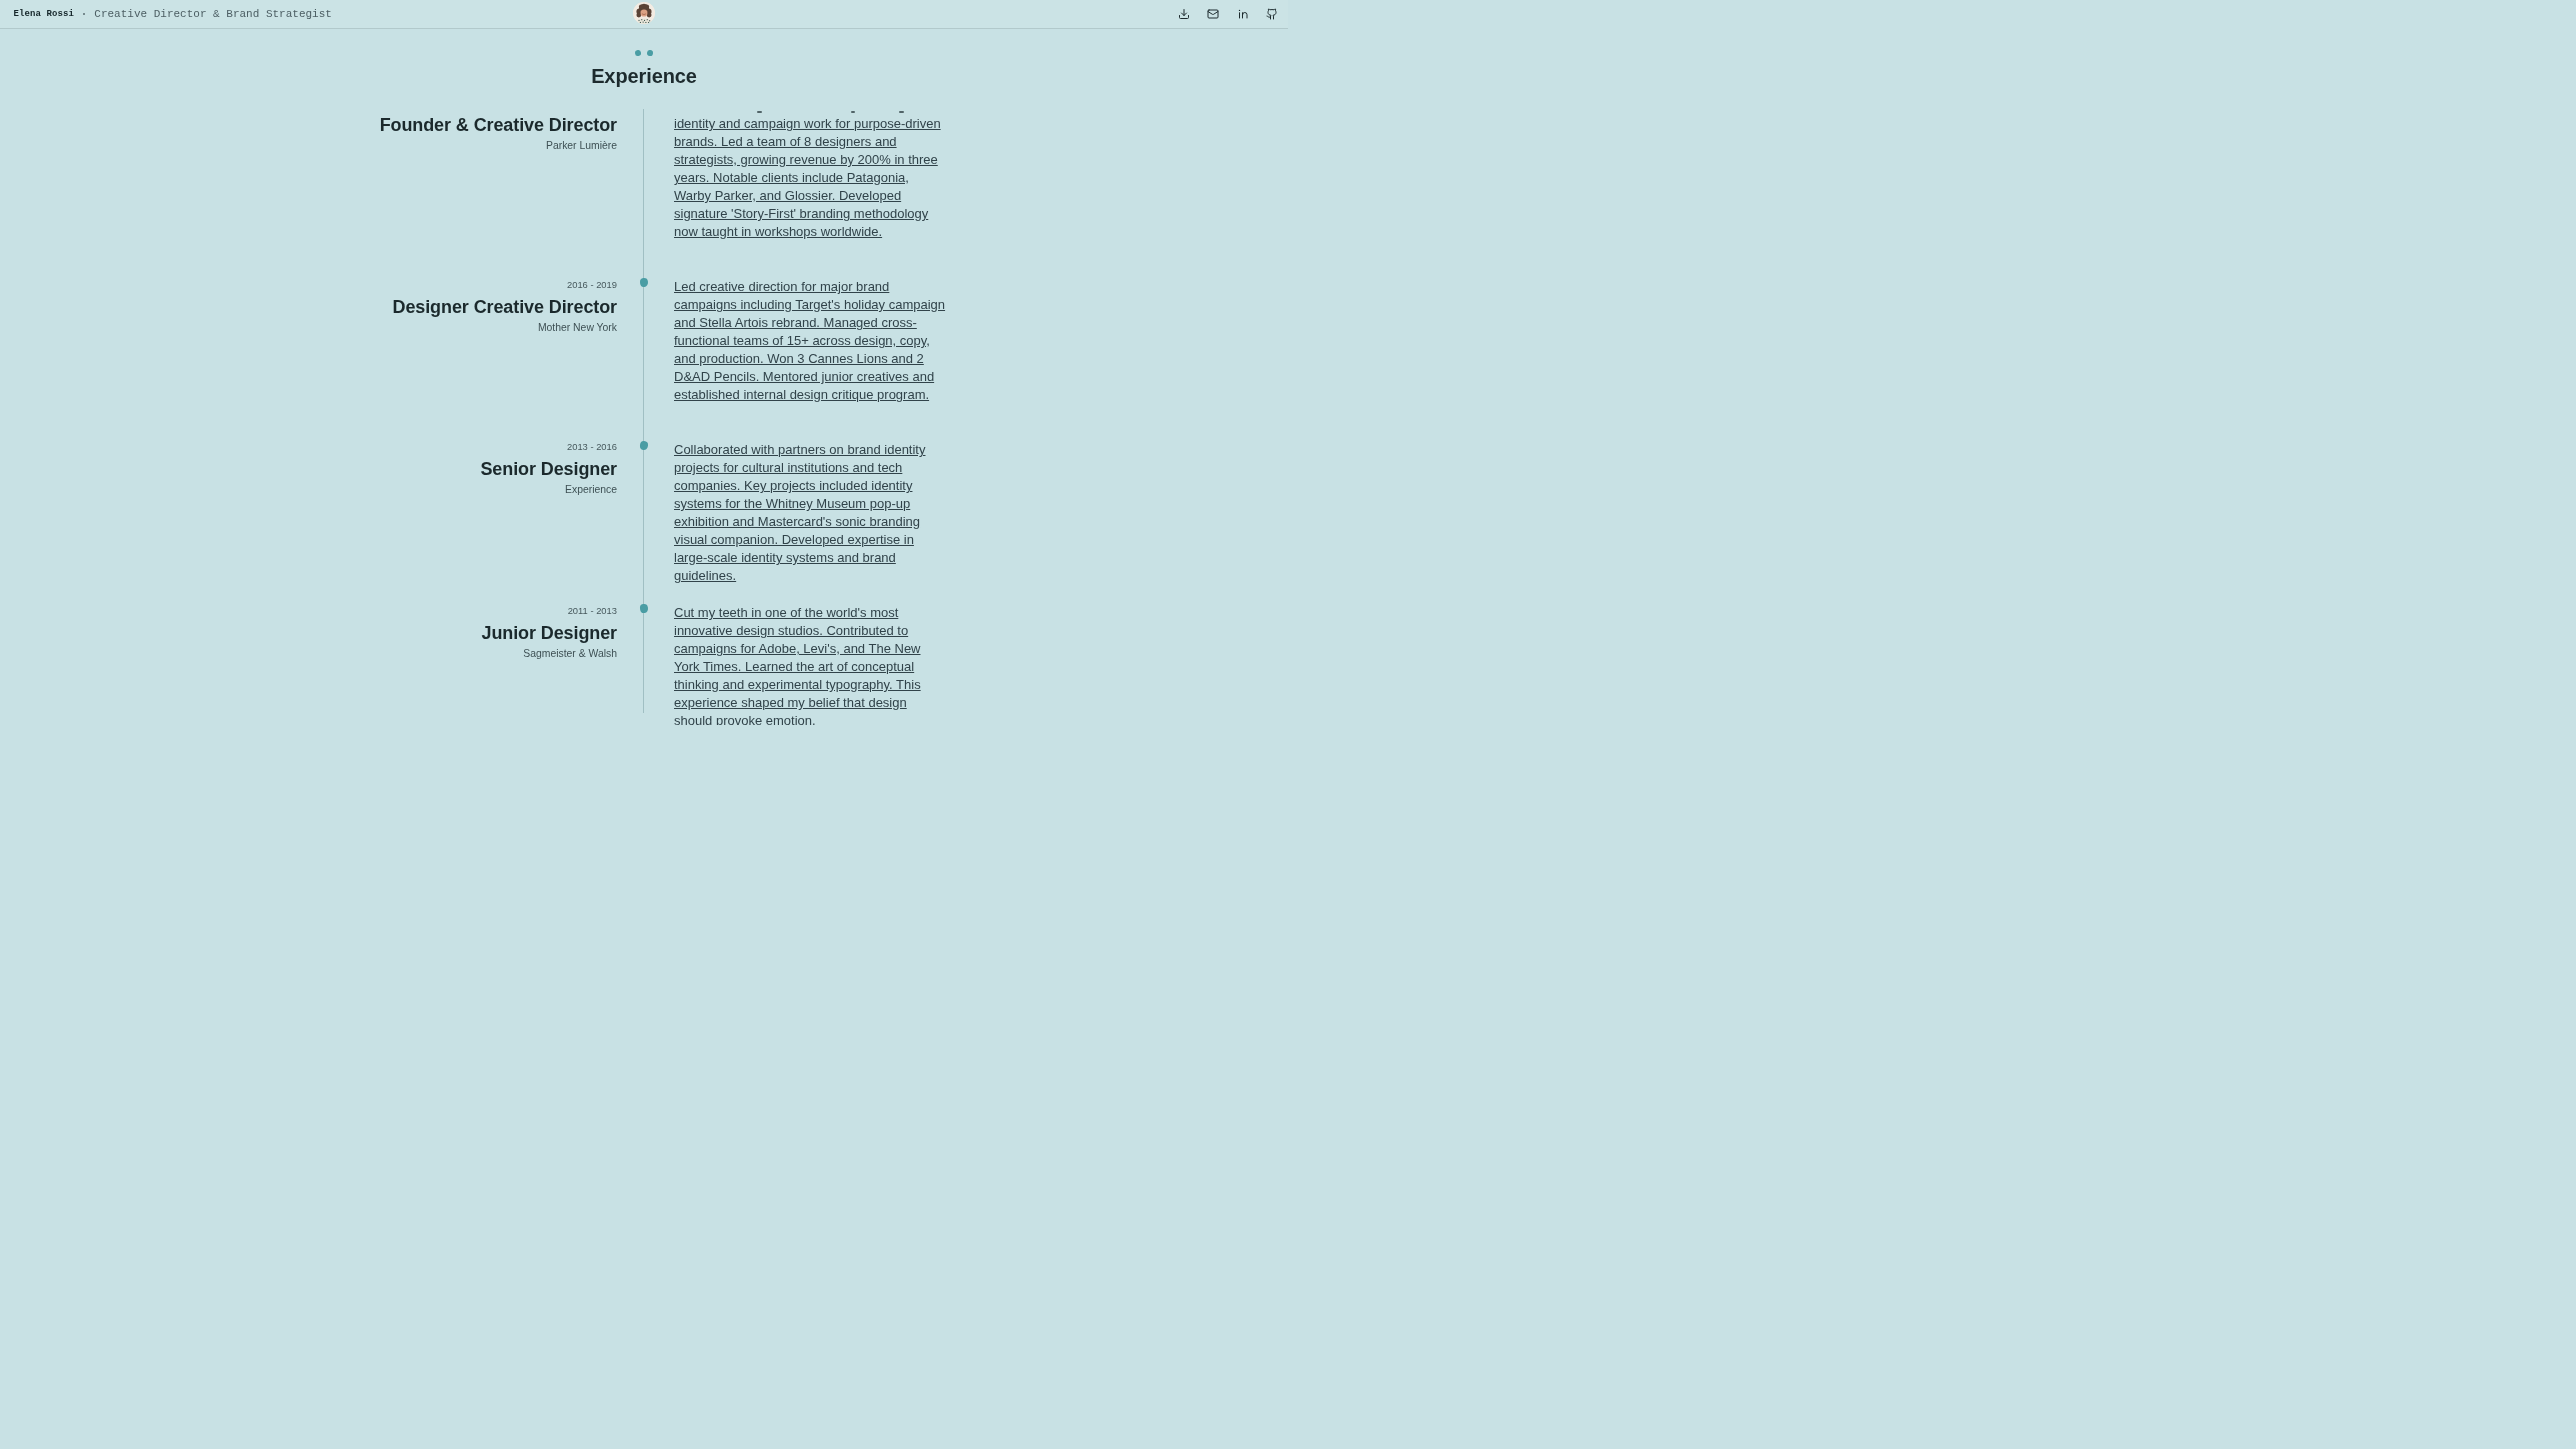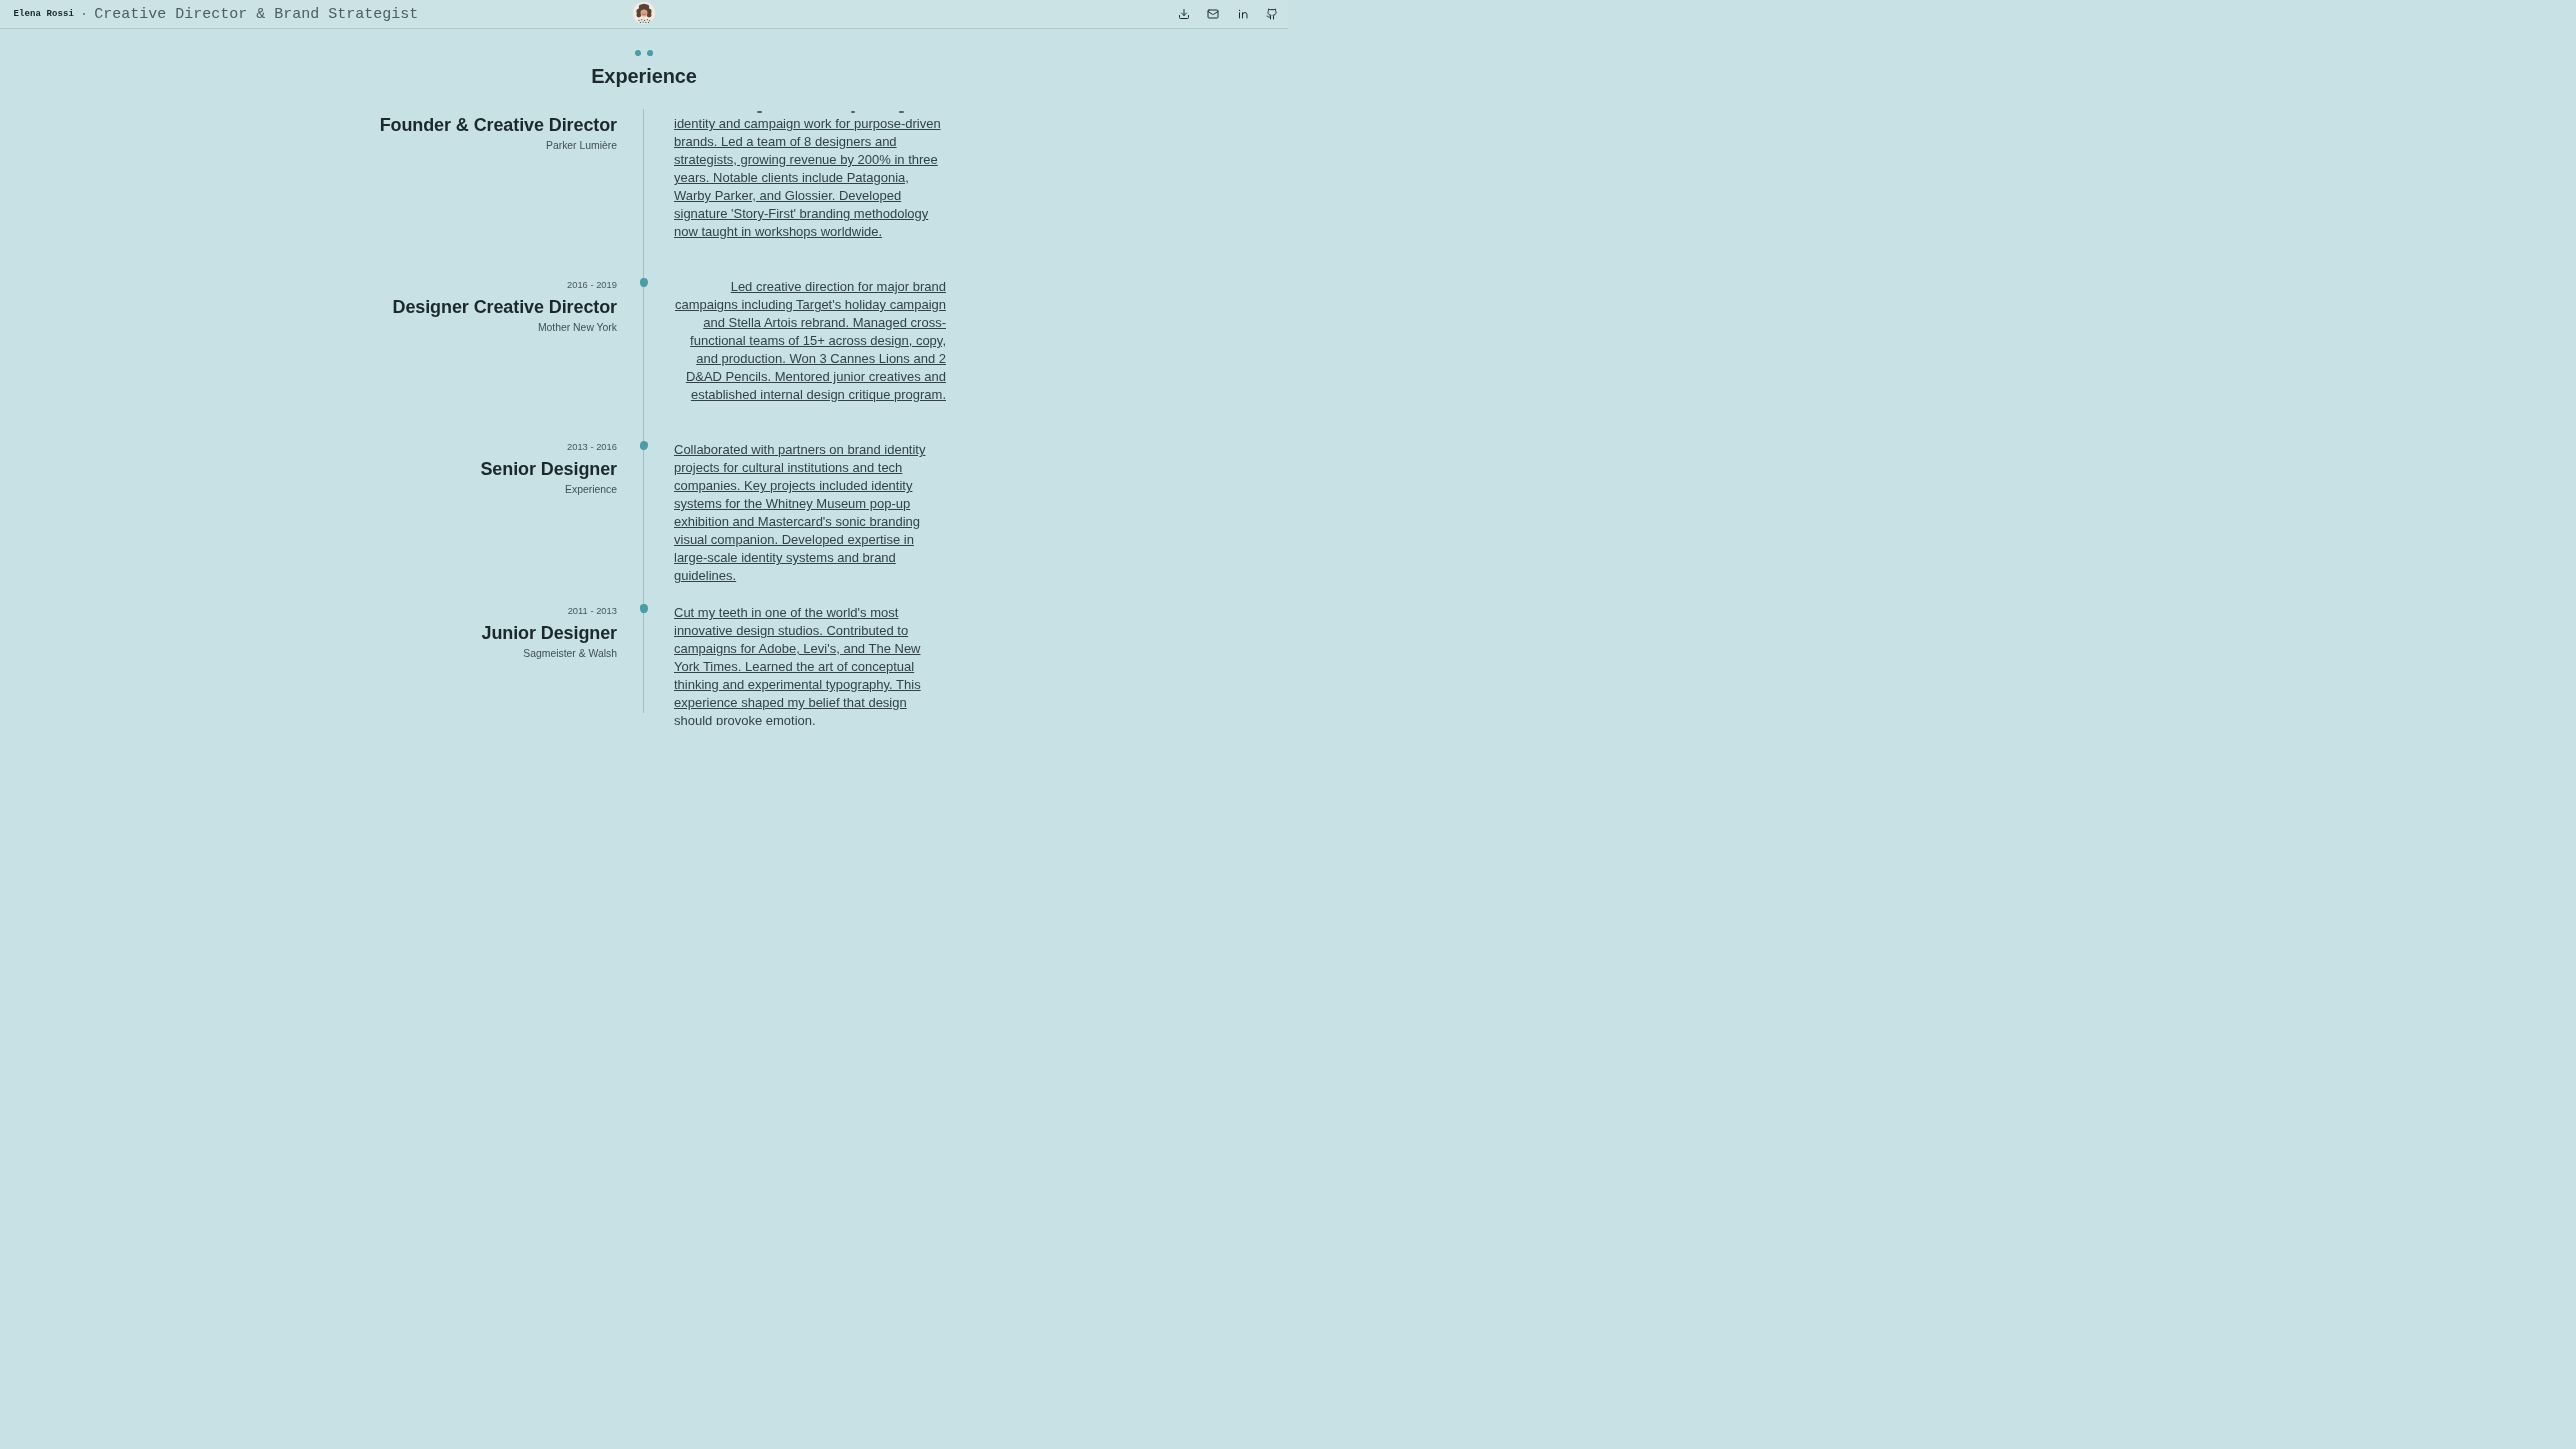--- a/index.html
+++ b/index.html
@@ -14,21 +14,21 @@
   .topbar{
     position:absolute;top:0;left:0;right:0;height:28px;
     background:rgba(203,227,229,0.92);
     border-bottom:0.7px solid rgba(31,45,48,0.14);
     display:flex;align-items:center;
     z-index:10;
   }
   .id-group{display:flex;align-items:center;padding-left:13.4px;font-family:Liberation Mono, monospace;}
   .person-name{font-size:9px;font-weight:700;color:#15262a;letter-spacing:0.1px;}
   .sep-dot{width:2.3px;height:2.3px;border-radius:50%;background:#5a6d71;margin:0 9.4px 0 8.7px;}
-  .person-role{font-size:15px;color:#4c5e63;}
+  .person-role{font-size:11px;color:#4c5e63;}
   .avatar{
     position:absolute;left:50%;top:2px;transform:translateX(-50%);
     width:22px;height:22px;border-radius:50%;overflow:hidden;
     background:#f3ebe2;
   }
   .actions{position:absolute;right:10px;top:0;height:28px;display:flex;align-items:center;gap:17.4px;}
   .icon-btn{
     width:12px;height:12px;padding:0;border:none;background:none;cursor:pointer;
     color:#1d2b2e;display:flex;align-items:center;justify-content:center;
   }
@@ -60,21 +60,21 @@
   .lc-0{top:117px;}
   .lc-1{top:280px;}
   .lc-2{top:442px;}
   .lc-3{top:606px;}
   .entry-date{font-size:9.4px;line-height:10.7px;color:#46585c;margin:0 0 8.7px 0;}
   .entry-date:empty{display:none;}
   .entry-title{font-size:18px;line-height:16px;font-weight:700;color:#1b292c;margin:0 0 6px 0;letter-spacing:-0.1px;}
   .entry-company{font-size:10.4px;line-height:13.4px;color:#3e5054;margin:0;}
   .entry-desc{position:absolute;left:674px;width:272px;font-size:13px;line-height:18px;color:#31434a;margin:0;text-decoration:underline;}
   .ds-0{top:115px;}
-  .ds-1{top:278px;text-align:right;}
+  .ds-1{top:278px;}
   .ds-2{top:441px;}
   .ds-3{top:604px;}
 </style>
 </head>
 <body>
 
 <header class="topbar">
   <div class="id-group">
     <span class="person-name">Elena Rossi</span>
     <span class="sep-dot"></span>

